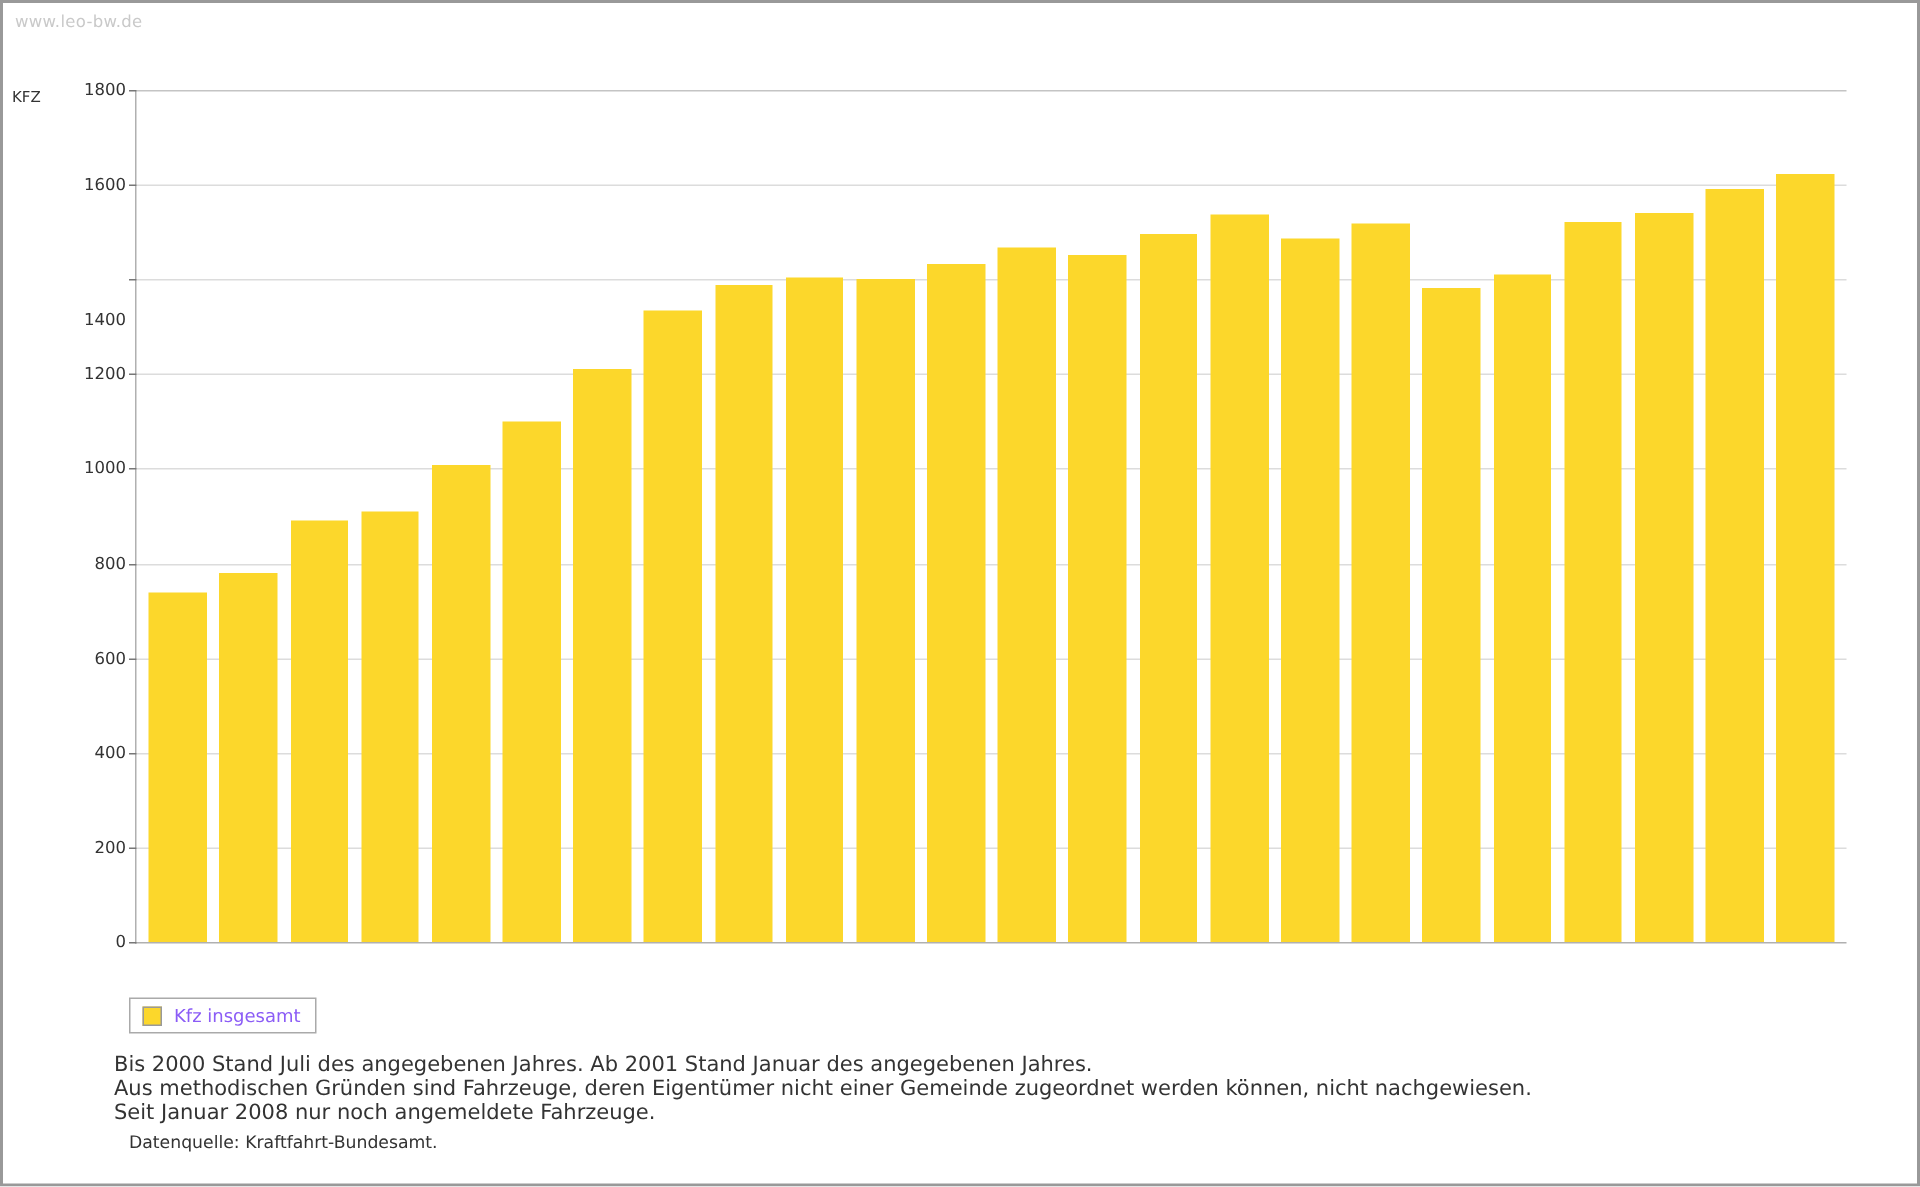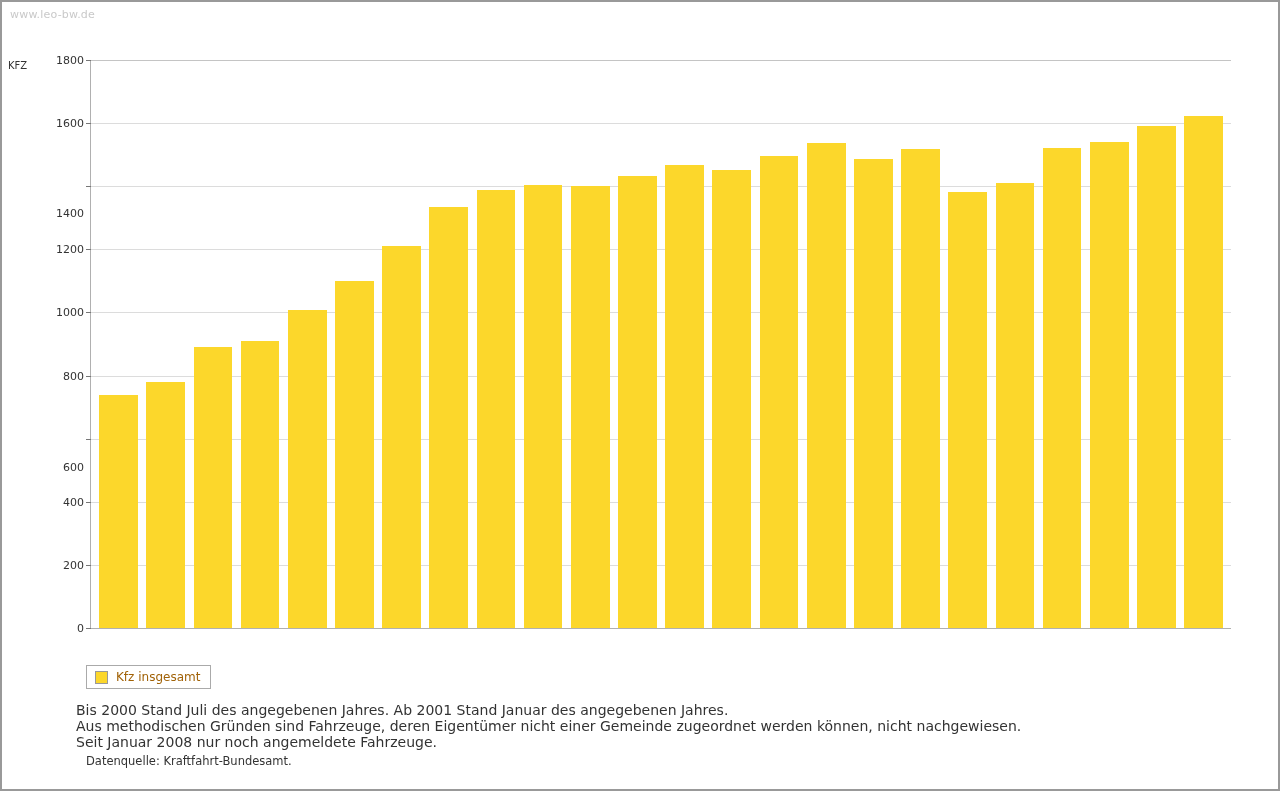--- a/index.html
+++ b/index.html
@@ -138,21 +138,21 @@
   }
   #legend .swatch {
     width: 11px;
     height: 11px;
     background: #fcd72b;
     border: 1px solid #999999;
     display: inline-block;
   }
   #legend .legend-text {
     font-size: 12px;
-    color: #a16207;
+    color: #8b5cf6;
   }
   #footnotes {
     position: absolute;
     left: 74px;
     top: 700px;
     width: 1000px;
     font-size: 14px;
     color: #333333;
     line-height: 16px;
   }
@@ -171,21 +171,21 @@
 
   <div id="watermark">www.leo-bw.de</div>
 
 
   <div id="ylabel">KFZ</div>
 
   <div id="ytick-labels">
       <div class="ytick-label" style="top: 568px;">0</div>
       <div class="ytick-label" style="top: 504.889px;">200</div>
       <div class="ytick-label" style="top: 441.778px;">400</div>
-      <div class="ytick-label" style="top: 378.667px; margin-top: 28px;">600</div>
+      <div class="ytick-label" style="top: 378.667px;">600</div>
       <div class="ytick-label" style="top: 315.556px;">800</div>
       <div class="ytick-label" style="top: 252.444px;">1000</div>
       <div class="ytick-label" style="top: 189.333px; text-align: right;">1200</div>
       <div class="ytick-label" style="top: 126.222px; margin-top: 27px;">1400</div>
       <div class="ytick-label" style="top: 63.1111px;">1600</div>
       <div class="ytick-label" style="top: 0px;">1800</div>
     </div>
 
   <div id="plot">
     <div id="gridlines">

